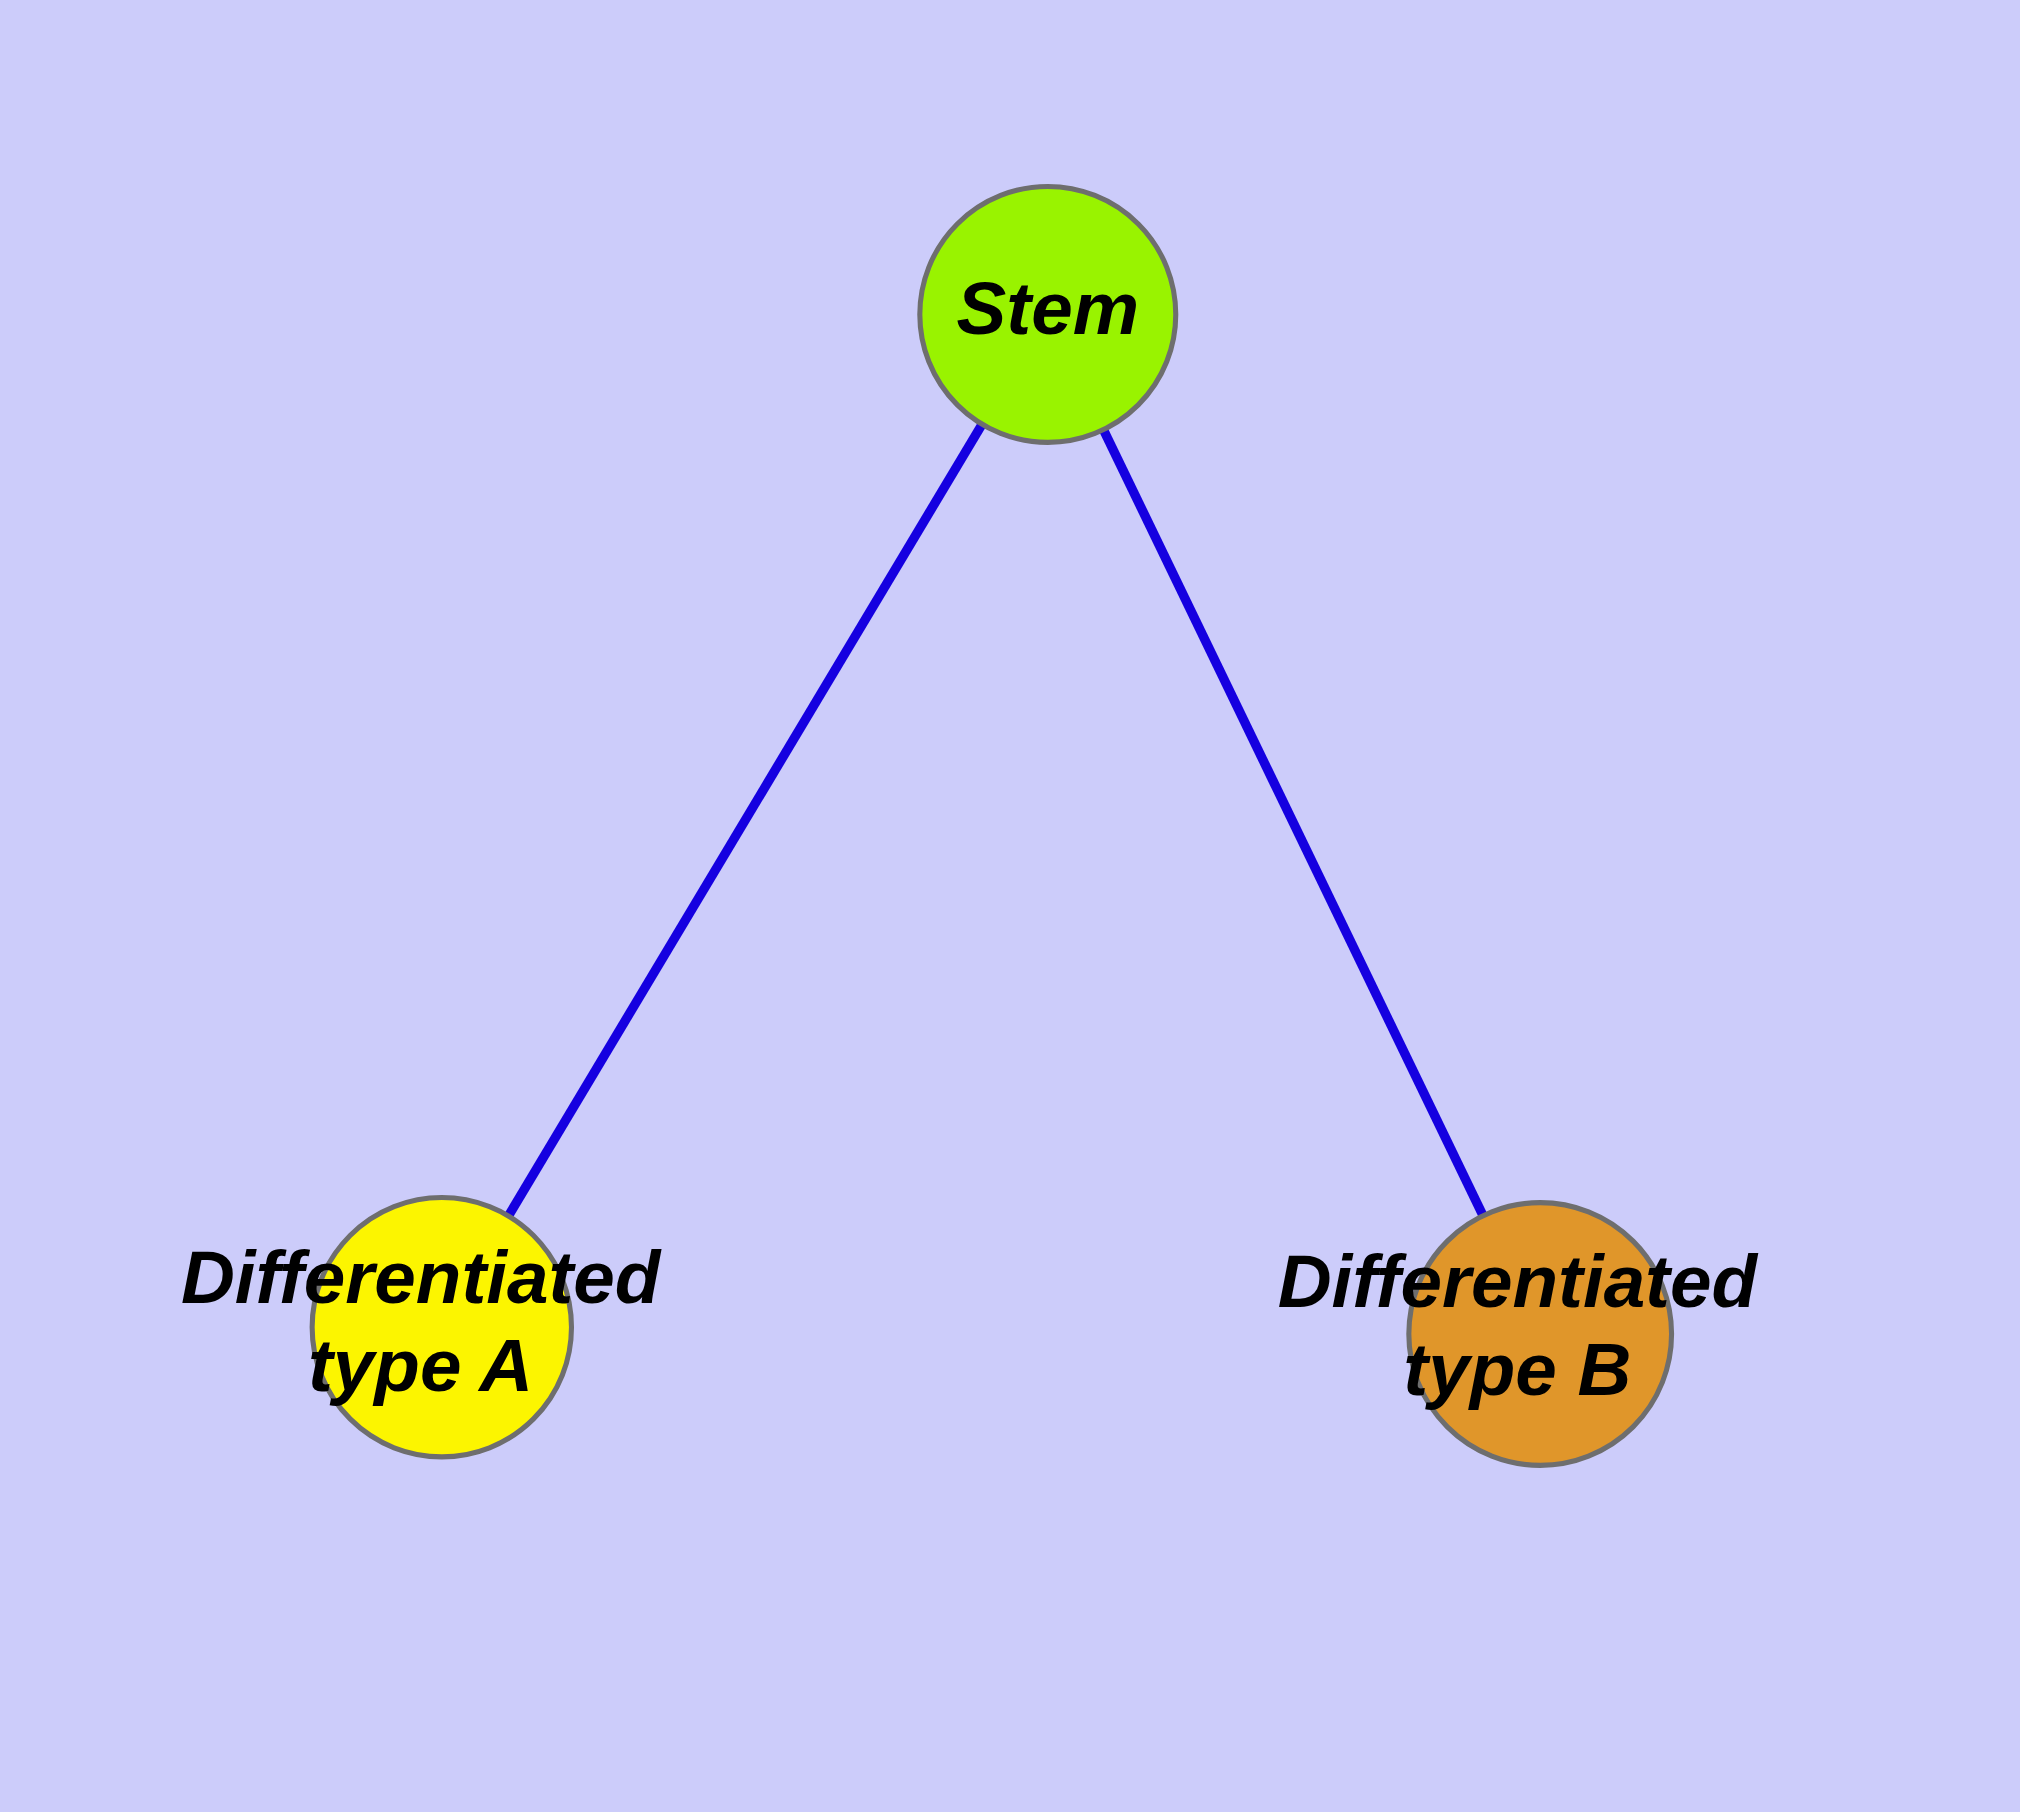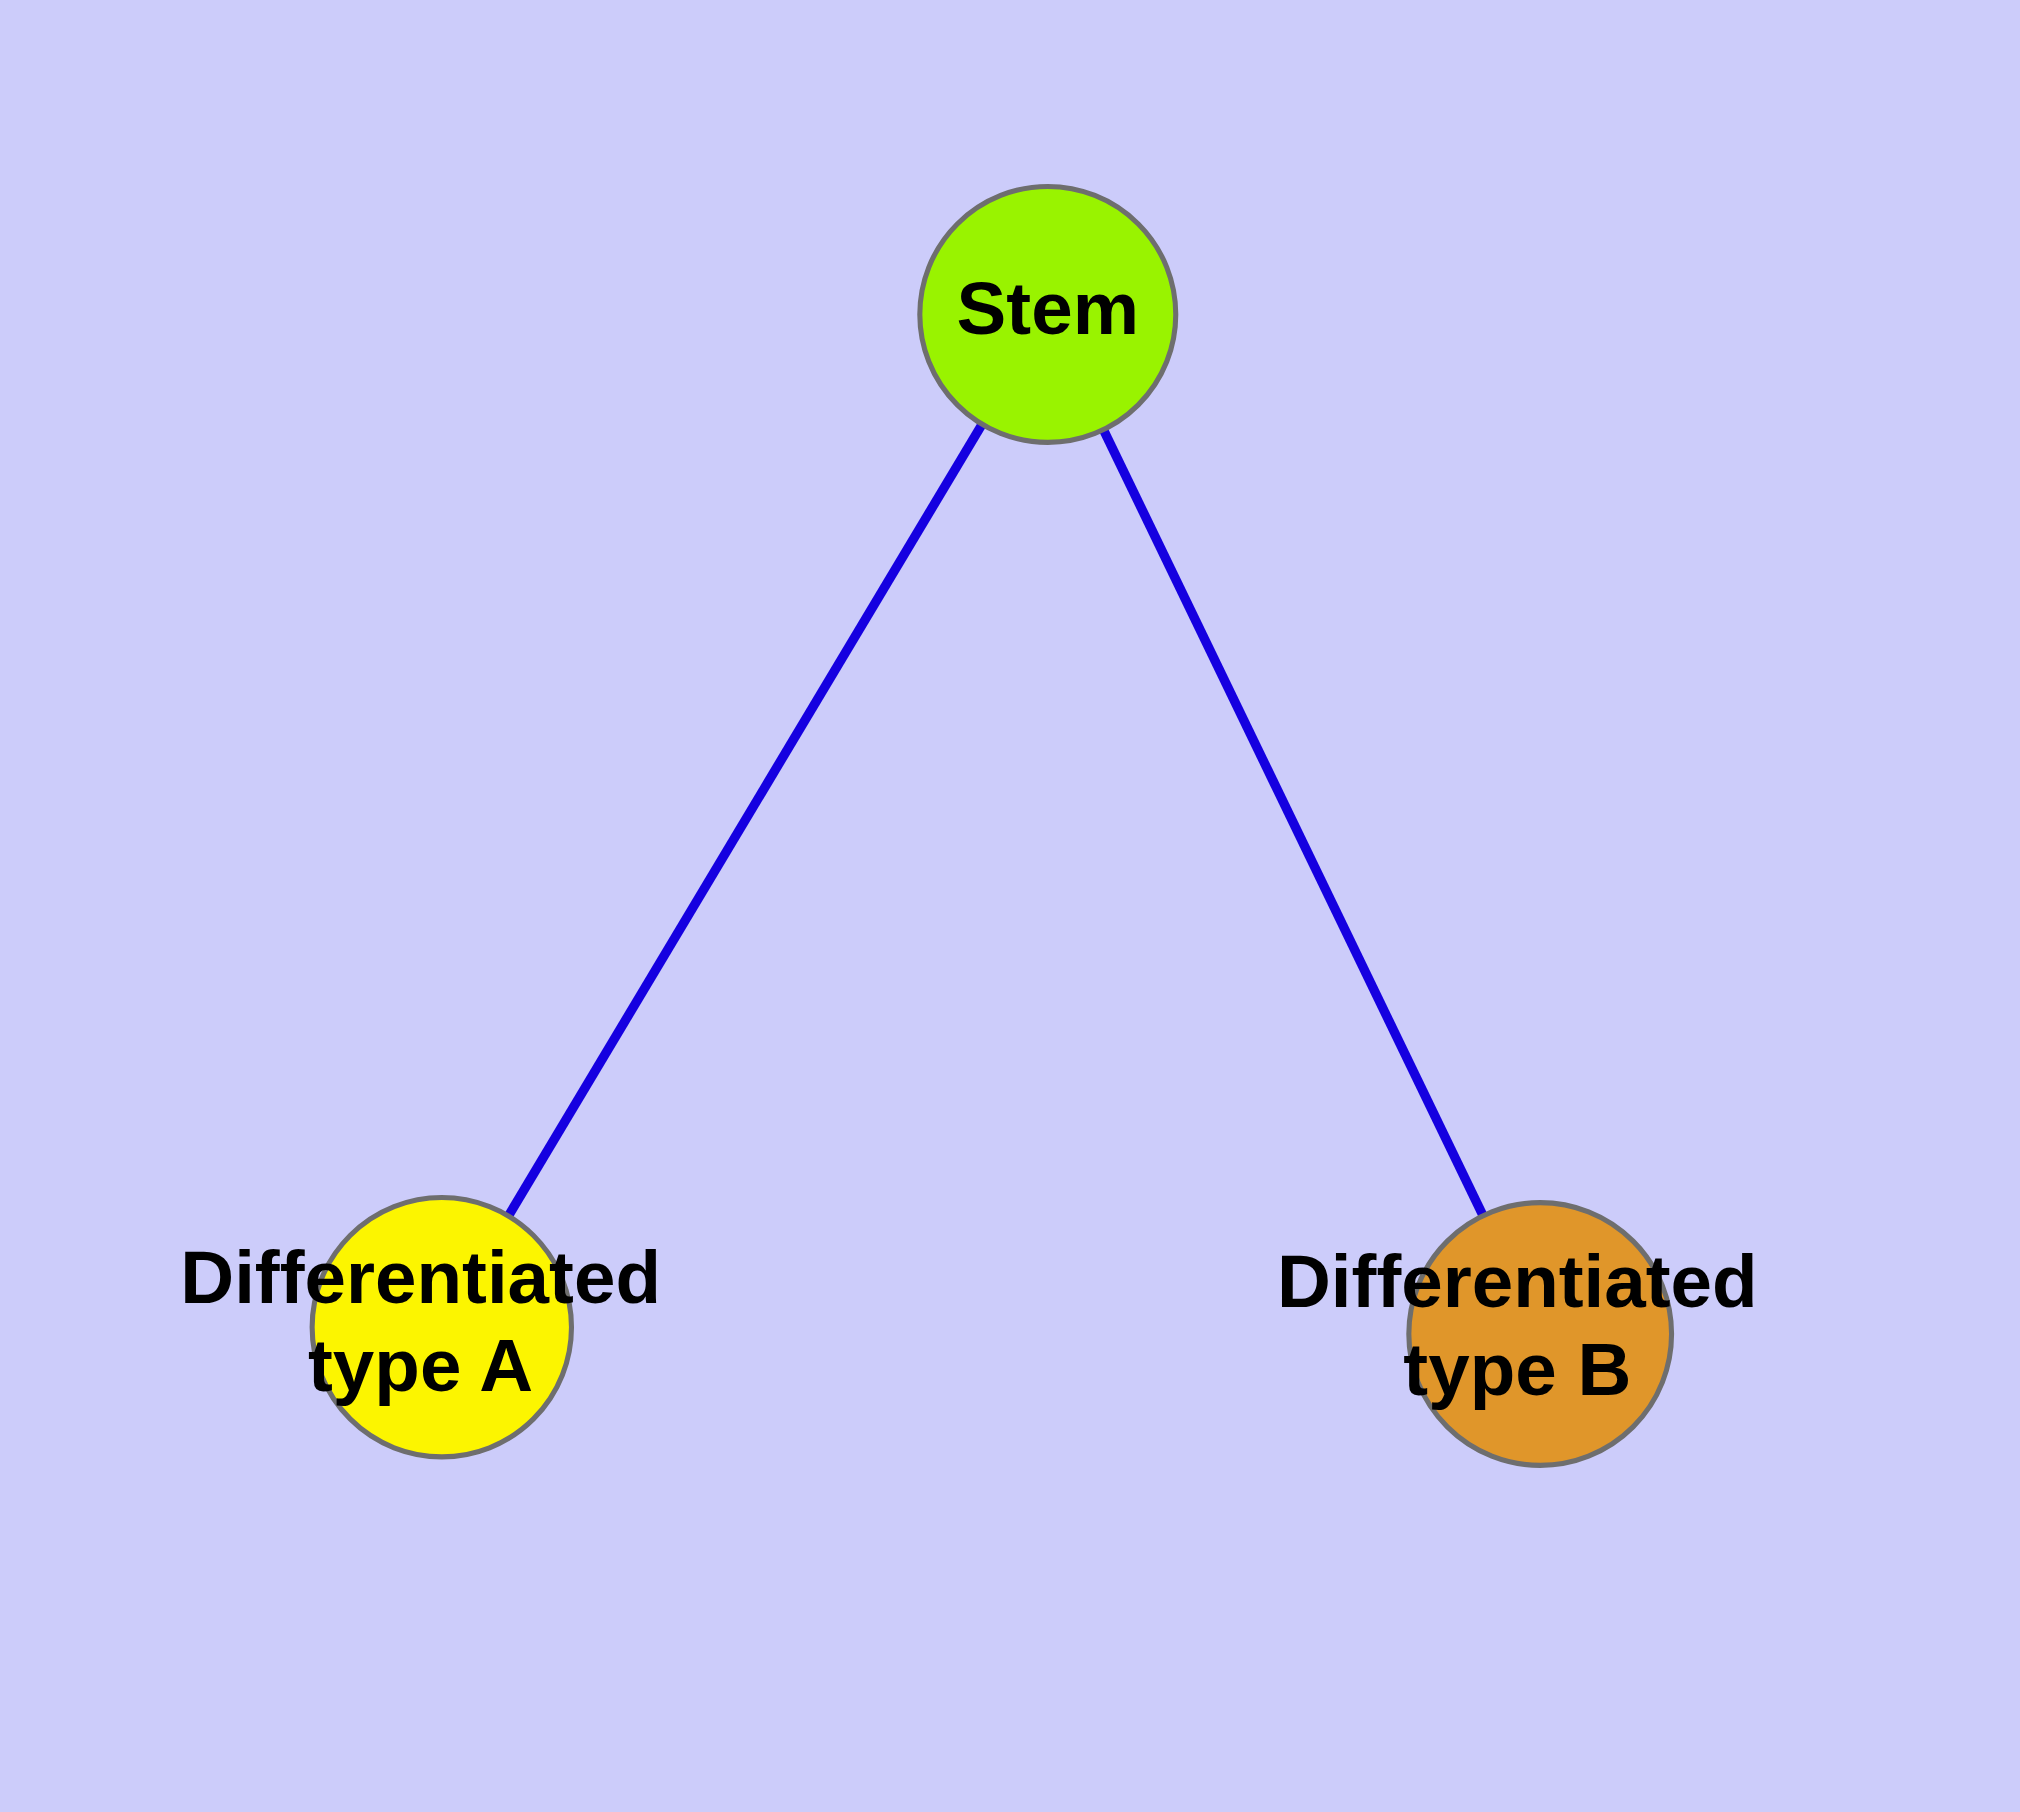--- a/index.html
+++ b/index.html
@@ -31,21 +31,21 @@
     font-weight: bold;
     fill: #000000;
     text-anchor: middle;
     dominant-baseline: middle;
     paint-order: normal;
   }
 </style>
 </head>
 <body style="background: rgb(204, 204, 250);">
 
-<div id="canvas" style="width: 2021px; height: 1688px; background: rgb(204, 204, 250);">
+<div id="canvas" style="width: 2021px; height: 1688px; background: rgb(204, 204, 250); font-style: italic;">
   <svg id="graph-svg" viewBox="0 0 2384 2138" xmlns="http://www.w3.org/2000/svg" style="width: 2021px; height: 1812px;">
 
     <rect id="bg-rect" x="0" y="0" width="2384" height="2138" fill="#ccccfa"></rect>
 
     <g id="edges-layer">
         <line x1="1236" y1="371" x2="521" y2="1566" stroke="#1500e0" stroke-width="11" stroke-linecap="butt"></line>
         <line x1="1236" y1="371" x2="1817" y2="1574" stroke="#1500e0" stroke-width="11" stroke-linecap="butt"></line>
       </g>
     <g id="nodes-layer">
         <circle cx="1236" cy="371" r="151" fill="#99f300" stroke="#6e6e6e" stroke-width="6"></circle>

